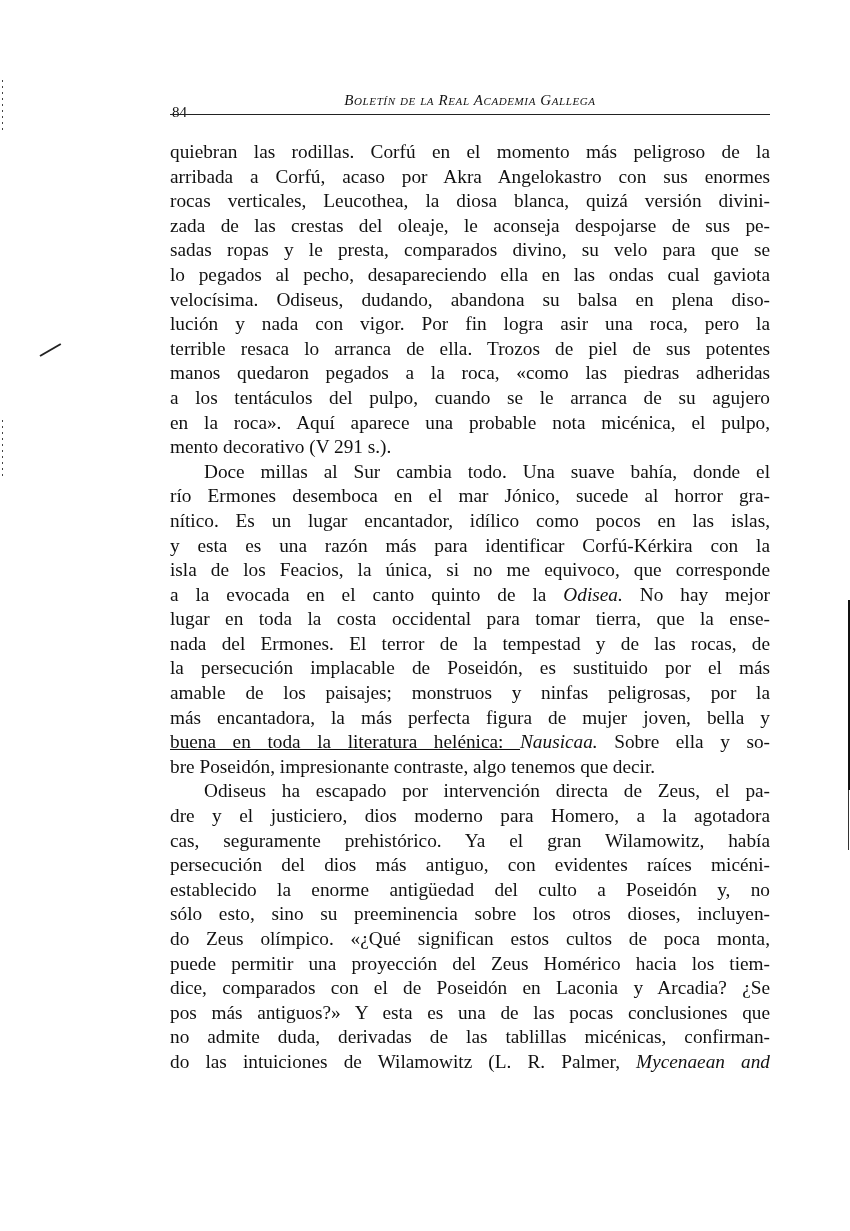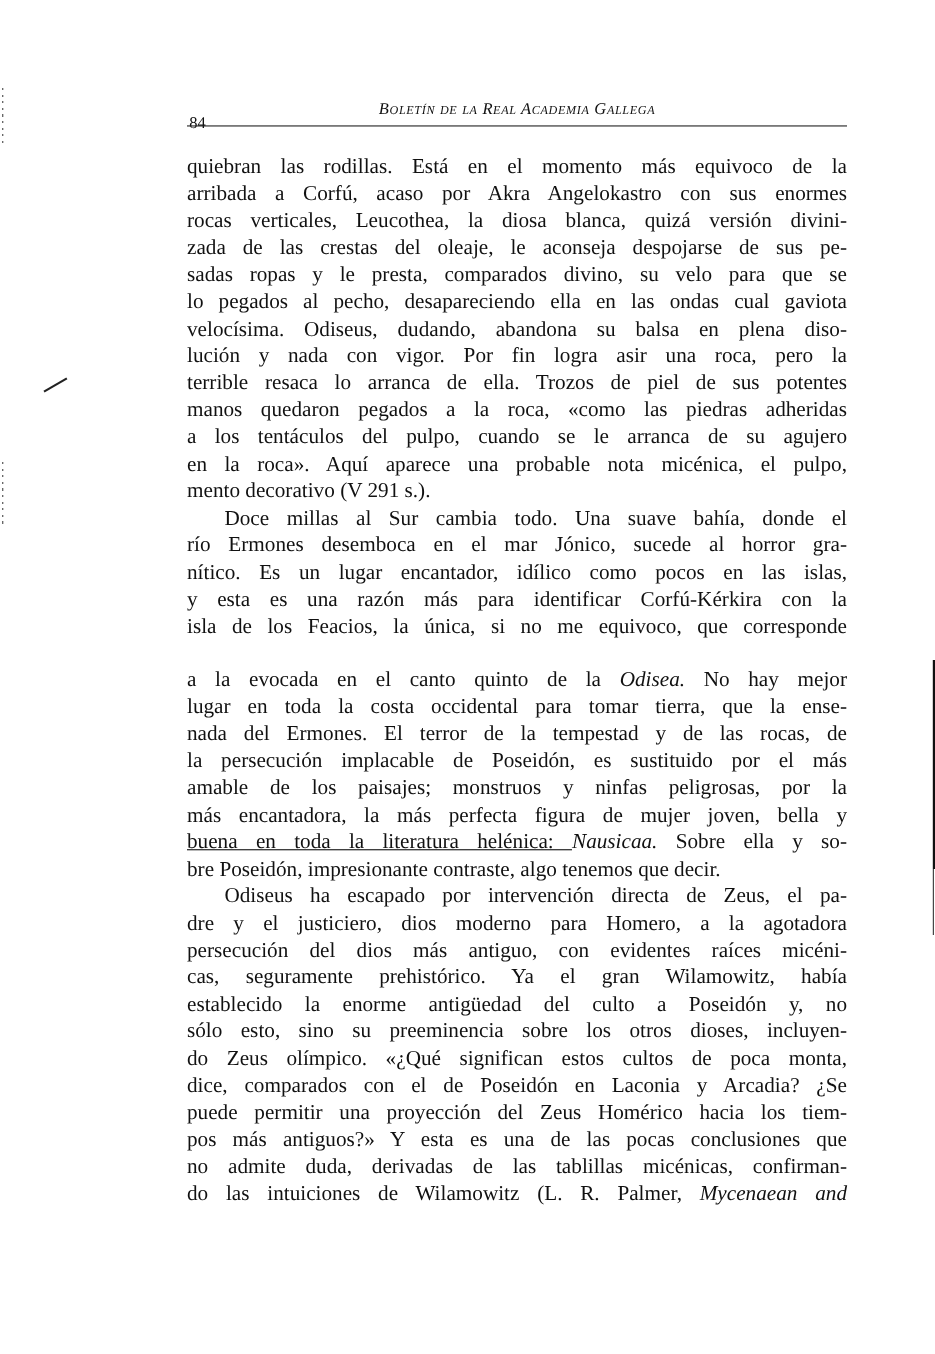--- a/index.html
+++ b/index.html
@@ -109,55 +109,55 @@
 <body>
 
 <div class="page">
   <div class="running-head">
     <span class="page-number">84</span>
     <span class="journal-title">Boletín de la Real Academia Gallega</span>
     <div class="head-rule"></div>
   </div>
 
   <div class="body-text" id="body-text">
-      <div class="line">quiebran las rodillas. Está en el momento más equivoco de la</div>
+      <div class="line">quiebran las rodillas. Corfú en el momento más peligroso de la</div>
       <div class="line">arribada a Corfú, acaso por Akra Angelokastro con sus enormes</div>
       <div class="line">rocas verticales, Leucothea, la diosa blanca, quizá versión divini-</div>
       <div class="line">zada de las crestas del oleaje, le aconseja despojarse de sus pe-</div>
       <div class="line">sadas ropas y le presta, comparados divino, su velo para que se</div>
       <div class="line">lo pegados al pecho, desapareciendo ella en las ondas cual gaviota</div>
       <div class="line">velocísima. Odiseus, dudando, abandona su balsa en plena diso-</div>
       <div class="line">lución y nada con vigor. Por fin logra asir una roca, pero la</div>
       <div class="line">terrible resaca lo arranca de ella. Trozos de piel de sus potentes</div>
       <div class="line">manos quedaron pegados a la roca, «como las piedras adheridas</div>
       <div class="line">a los tentáculos del pulpo, cuando se le arranca de su agujero</div>
       <div class="line">en la roca». Aquí aparece una probable nota micénica, el pulpo,</div>
       <div class="line last">mento decorativo (V 291 s.).</div>
       <div class="line indent">Doce millas al Sur cambia todo. Una suave bahía, donde el</div>
       <div class="line">río Ermones desemboca en el mar Jónico, sucede al horror gra-</div>
       <div class="line">nítico. Es un lugar encantador, idílico como pocos en las islas,</div>
       <div class="line">y esta es una razón más para identificar Corfú-Kérkira con la</div>
       <div class="line">isla de los Feacios, la única, si no me equivoco, que corresponde</div>
-      <div class="line" style="white-space: normal; text-align-last: justify; display: block; justify-content: space-between; margin-top: 24px;"><span style="white-space: normal;">a la evocada en el canto quinto de la </span><em style="white-space: normal;">Odisea.</em><span style="white-space: normal;"> No hay mejor</span></div>
+      <div class="line" style="white-space: normal; text-align-last: justify; display: block; justify-content: space-between;"><span style="white-space: normal;">a la evocada en el canto quinto de la </span><em style="white-space: normal;">Odisea.</em><span style="white-space: normal;"> No hay mejor</span></div>
       <div class="line">lugar en toda la costa occidental para tomar tierra, que la ense-</div>
       <div class="line">nada del Ermones. El terror de la tempestad y de las rocas, de</div>
       <div class="line">la persecución implacable de Poseidón, es sustituido por el más</div>
       <div class="line">amable de los paisajes; monstruos y ninfas peligrosas, por la</div>
       <div class="line">más encantadora, la más perfecta figura de mujer joven, bella y</div>
       <div class="line" style="white-space: normal; text-align-last: justify; display: block; justify-content: space-between;"><span style="white-space: normal; text-decoration: underline;">buena en toda la literatura helénica: </span><em style="white-space: normal;">Nausicaa.</em><span style="white-space: normal; margin-top: 40px;"> Sobre ella y so-</span></div>
       <div class="line last">bre Poseidón, impresionante contraste, algo tenemos que decir.</div>
       <div class="line indent">Odiseus ha escapado por intervención directa de Zeus, el pa-</div>
       <div class="line">dre y el justiciero, dios moderno para Homero, a la agotadora</div>
+      <div class="line">cas, seguramente prehistórico. Ya el gran Wilamowitz, había</div>
       <div class="line">persecución del dios más antiguo, con evidentes raíces micéni-</div>
-      <div class="line">cas, seguramente prehistórico. Ya el gran Wilamowitz, había</div>
       <div class="line">establecido la enorme antigüedad del culto a Poseidón y, no</div>
       <div class="line">sólo esto, sino su preeminencia sobre los otros dioses, incluyen-</div>
       <div class="line">do Zeus olímpico. «¿Qué significan estos cultos de poca monta,</div>
+      <div class="line">puede permitir una proyección del Zeus Homérico hacia los tiem-</div>
       <div class="line">dice, comparados con el de Poseidón en Laconia y Arcadia? ¿Se</div>
-      <div class="line">puede permitir una proyección del Zeus Homérico hacia los tiem-</div>
       <div class="line">pos más antiguos?» Y esta es una de las pocas conclusiones que</div>
       <div class="line">no admite duda, derivadas de las tablillas micénicas, confirman-</div>
       <div class="line" style="white-space: normal; text-align-last: justify; display: block; justify-content: space-between;"><span style="white-space: normal;">do las intuiciones de Wilamowitz (L. R. Palmer, </span><em style="white-space: normal;">Mycenaean and</em><span style="white-space: normal;"></span></div>
     </div>
 </div>
 
 <div class="scan-mark-left"></div>
 <div class="left-ticks" style="top:80px;height:50px;"></div>
 <div class="left-ticks" style="top:420px;height:60px;"></div>
 <div class="edge-bar"></div>

